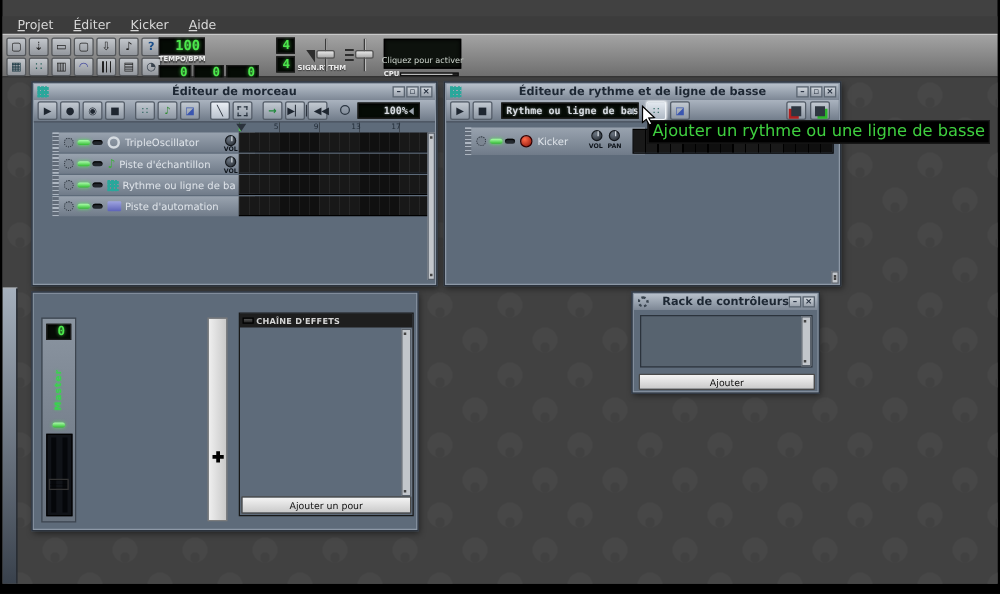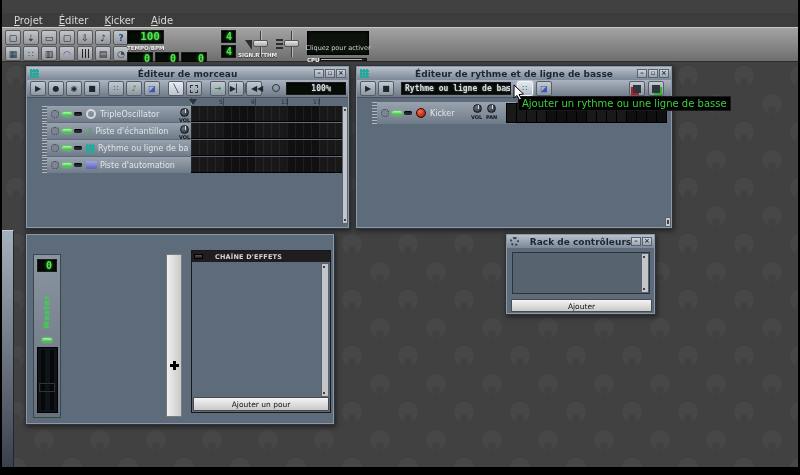--- a/index.html
+++ b/index.html
@@ -122,29 +122,29 @@
   .panel { background:linear-gradient(#8b95a1,#68727e); border:1px solid #3d454f; }
   .fader { position:relative; background:#101318; border:1px solid #000; }
   .fader::before { content:""; position:absolute; left:3px; top:2px; bottom:2px; width:4px; background:#05070a; }
   .fader::after  { content:""; position:absolute; right:3px; top:2px; bottom:2px; width:4px; background:#05070a; }
   .fader .fhandle { position:absolute; left:1px; width:16px; height:9px; z-index:2;
     background:linear-gradient(#d9d9d9,#8f8f8f); border:1px solid #333;
     background-image:repeating-linear-gradient(0deg,rgba(0,0,0,.35) 0 1px, transparent 1px 3px); }
   .vtext { writing-mode:vertical-rl; transform:rotate(180deg); font-size:7px; font-weight:bold; color:#39d24e;
     text-shadow:0 0 2px rgba(60,220,80,.8); letter-spacing:1px; }
   .chain-header { position:absolute; left:0; right:0; top:0; height:11px; background:#1e1e1e;
-    display:flex; align-items:center; gap:12px; padding-left:2px; }
+    display:flex; align-items:center; gap:2px; padding-left:2px; }
   .chain-header .cb { width:9px; height:5px; background:linear-gradient(#555,#222); border:1px solid #000; }
   .chain-header span { font-size:6.5px; font-weight:bold; color:#d3d3d3; letter-spacing:.2px; }
   .btn-light { background:linear-gradient(#f4f4f4,#cicfcf, #c9c9c9); background:linear-gradient(#f4f4f4,#c9c9c9);
     border:1px solid #4a4a4a; border-radius:1px; font-size:7.5px; color:#111; text-align:center; }
 
   
   #tooltip { position:absolute; background:#000; border:1px solid #1a1a1a; color:#3fcf3f;
-    font-size:10px; padding:1px 3px; white-space:nowrap; z-index:50; }
+    font-size:13px; padding:1px 3px; white-space:nowrap; z-index:50; }
   #cursor { position:absolute; z-index:60; }
 
   .offstrip { position:absolute; background:linear-gradient(#a5b0bd,#39414c); border-right:1px solid #20262e; border-top:1px solid #c6cdd6; }
 </style>
 </head>
 <body>
 
 <div id="mainwin">
 
 
@@ -278,21 +278,21 @@
         <div class="wtbtn" style="left:183px">
             <i style="color:#1f8a3a;font-weight:bold">→</i>
           </div>
         <div class="wtbtn" style="left:201px">
             <i>▶▏</i>
           </div>
         <div class="wtbtn" style="left:219px">
             <i>▏◀◀</i>
           </div>
         <i style="position:absolute;left:245px;top:4px;width:8px;height:8px;border:1.5px solid #2b3642;border-radius:50%"></i>
-        <div class="lcd lcd-silver" style="position:absolute;left:259px;top:2px;width:60px;height:13px;font-size:8px;line-height:11px;padding-right:10px;text-align:center;padding-left:20px">100%</div>
+        <div class="lcd lcd-silver" style="position:absolute;left:259px;top:2px;width:50px;height:13px;font-size:8px;line-height:11px;padding-right:10px;text-align:right;padding-left:20px">100%</div>
         <i style="position:absolute;left:300px;top:6px;width:0;height:0;border-top:3px solid transparent;border-bottom:3px solid transparent;border-right:4px solid #9aa2ac"></i>
       </div>
 
       <div class="ruler">
         <span class="rnum" style="left:28px">5</span>
         <span class="rnum" style="left:60px">9</span>
         <span class="rnum" style="left:90px">13</span>
         <span class="rnum" style="left:122px">17</span>
         <div style="position:absolute;left:0;top:1px;width:2px;height:6px;background:#4ec24e"></div>
       </div>

